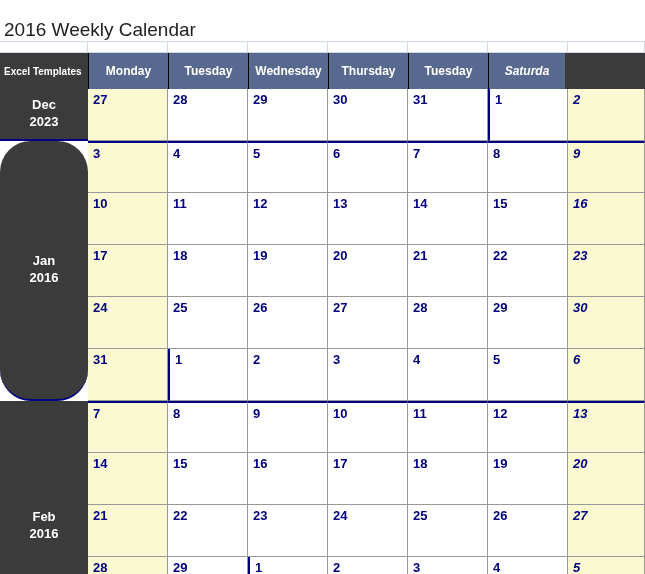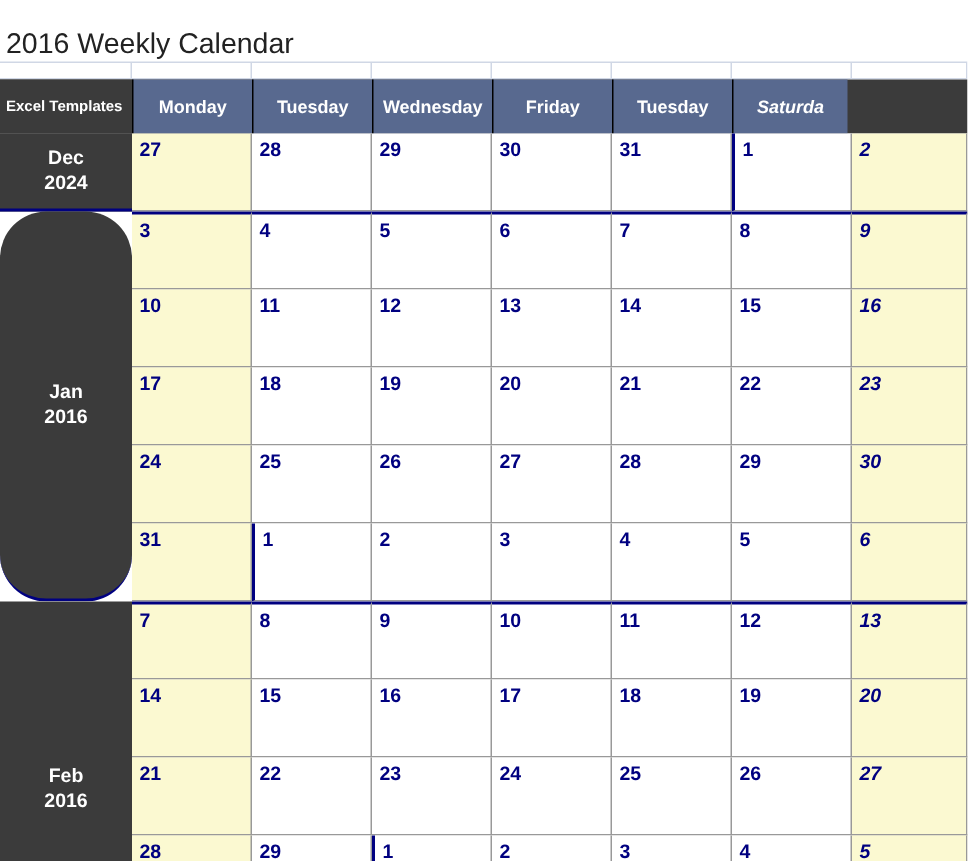--- a/index.html
+++ b/index.html
@@ -110,30 +110,30 @@
   <div class="spacer w-day"></div>
   <div class="spacer w-day"></div>
   <div class="spacer w-last"></div>
 </div>
 
 <div class="header-row">
   <div class="corner w-month">Excel Templates</div>
   <div class="day w-day">Monday</div>
   <div class="day w-day">Tuesday</div>
   <div class="day w-day">Wednesday</div>
-  <div class="day w-day">Friday</div>
+  <div class="day w-day">Thursday</div>
   <div class="day w-day">Tuesday</div>
   <div class="day w-last">Saturda</div>
 </div>
 
 <div class="body">
   <div class="months-col" id="months-col">
       <div class="month-block w-month" style="height: 52px;">
         <span>Dec</span>
-        <span>2024</span>
+        <span>2023</span>
       </div>
       <div class="month-block w-month" style="height: 260px; border-radius: 31px;">
         <span>Jan</span>
         <span>2016</span>
       </div>
       <div class="month-block w-month" style="height: 252px;">
         <span>Feb</span>
         <span>2016</span>
       </div>
     </div>

